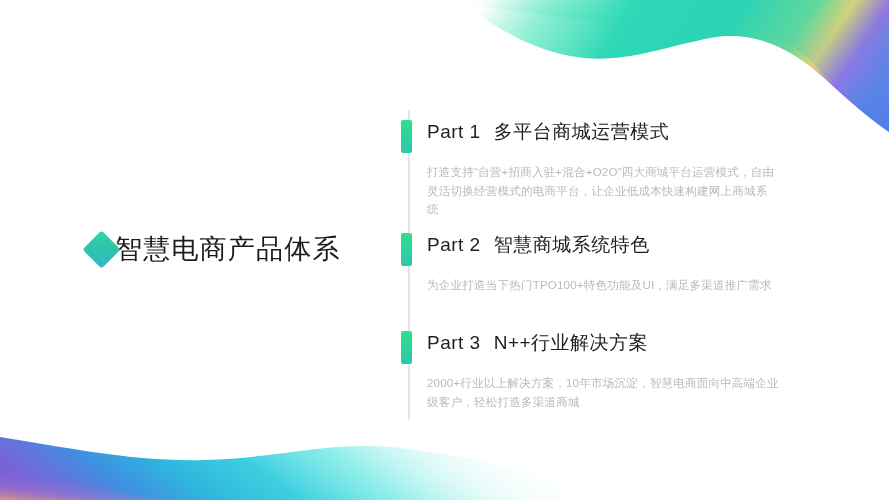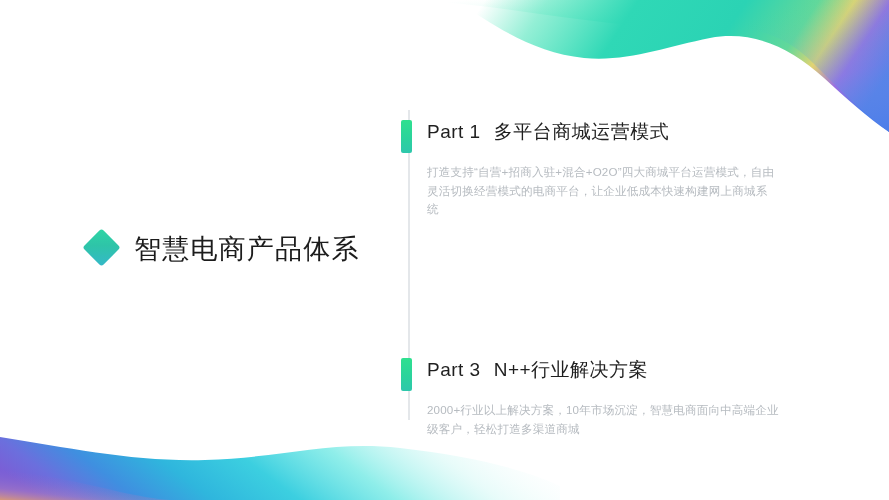--- a/index.html
+++ b/index.html
@@ -32,22 +32,21 @@
     height: 500px;
     pointer-events: none;
   }
 
   
   #title-block {
     position: absolute;
     left: 88px;
     top: 234px;
     display: flex;
-    align-items: flex-start;
-    gap: 19px;
+    align-items: center;
   }
   #diamond-icon {
     width: 27px;
     height: 27px;
     flex: 0 0 auto;
     transform: rotate(45deg);
     border-radius: 3px;
     background: linear-gradient(135deg, #2fd6a5 0%, #2ec4a8 45%, #35b8c9 100%);
   }
   #title-text {
@@ -76,21 +75,21 @@
     background: #e4e7ea;
   }
 
   .part-item {
     position: absolute;
     left: 0;
     width: 400px;
   }
   .part-item.p0 { top: 10px; }
   .part-item.p1 { top: 123px; }
-  .part-item.p2 { top: 248px; }
+  .part-item.p2 { top: 221px; }
 
   .part-marker {
     position: absolute;
     left: 0px;
     top: 0px;
     width: 11px;
     height: 33px;
     border-radius: 2px;
     background: linear-gradient(180deg, #2ee08f 0%, #2bd39c 55%, #2ec7ac 100%);
   }
@@ -190,20 +189,29 @@
     <div class="part-item p0">
       <span class="part-marker"></span>
       <div class="part-body">
         <div class="part-heading">
           <span class="pnum">Part 1</span><span class="ptitle">多平台商城运营模式</span>
         </div>
         <div class="part-desc">打造支持“自营+招商入驻+混合+O2O”四大商城平台运营模式，自由灵活切换经营模式的电商平台，让企业低成本快速构建网上商城系统</div>
       </div>
     </div>
 
+    <div class="part-item p1">
+      <span class="part-marker"></span>
+      <div class="part-body">
+        <div class="part-heading">
+          <span class="pnum">Part 2</span><span class="ptitle">智慧商城系统特色</span>
+        </div>
+        <div class="part-desc">为企业打造当下热门TPO100+特色功能及UI，满足多渠道推广需求</div>
+      </div>
+    </div>
 
     <div class="part-item p2">
       <span class="part-marker"></span>
       <div class="part-body">
         <div class="part-heading">
           <span class="pnum">Part 3</span><span class="ptitle">N++行业解决方案</span>
         </div>
         <div class="part-desc">2000+行业以上解决方案，10年市场沉淀，智慧电商面向中高端企业级客户，轻松打造多渠道商城</div>
       </div>
     </div>

